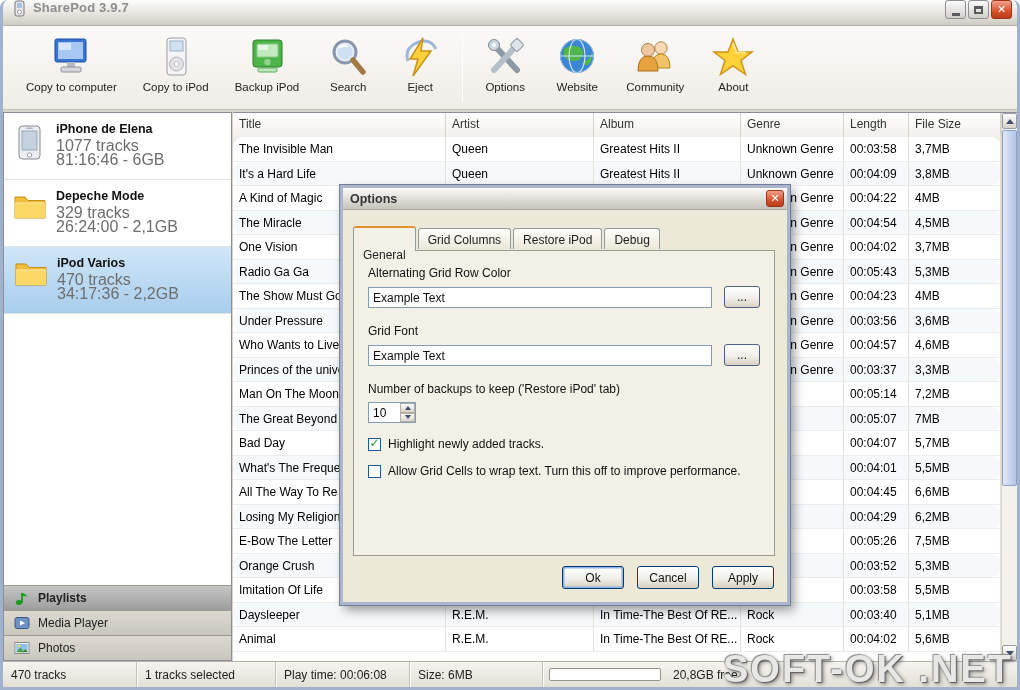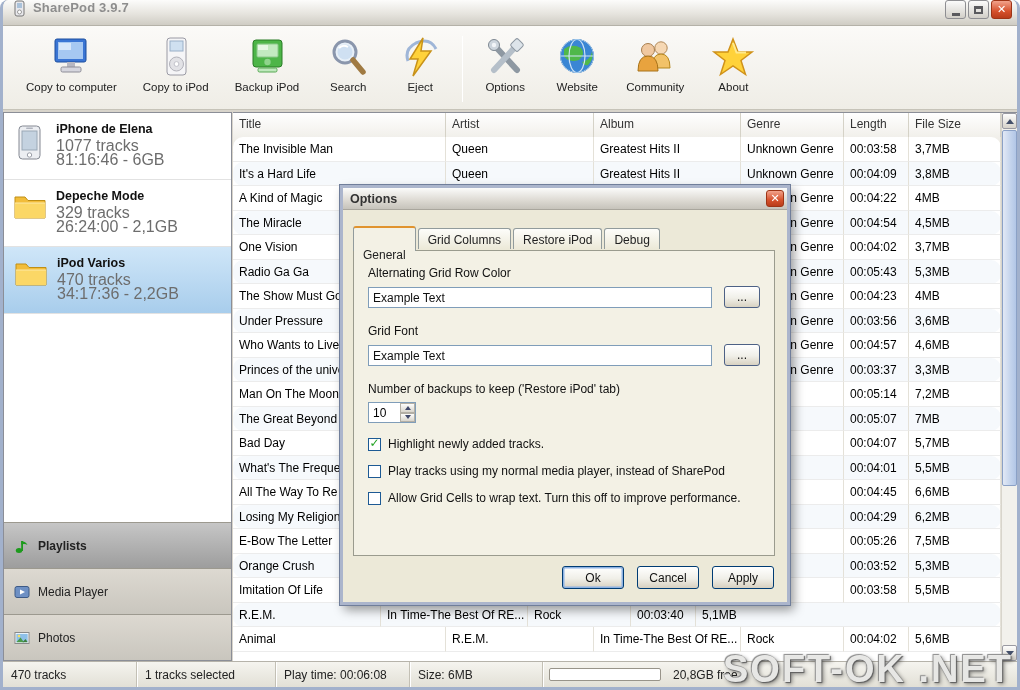--- a/index.html
+++ b/index.html
@@ -24,21 +24,21 @@
   .tsep { width:1px; height:66px; background:#c8c5ba; border-right:1px solid #ffffff; margin:0 6px; }
 
   
   .sidebar { position:absolute; left:0; top:112px; width:229px; bottom:26px; background:#ffffff; border:1px solid #8b8e97; }
   .device { display:flex; gap:8px; padding:9px 6px 8px 8px; height:67px; border-bottom:1px solid #e2e2e2; }
   .device.selected { background:linear-gradient(180deg,#cfe6f8,#a8cdec);padding-left:9px; }
   .dicon { width:36px; display:flex; align-items:flex-start; justify-content:center; padding-top:2px; }
   .dname { font-size:12.5px; font-weight:bold; color:#111; margin-bottom:3px; }
   .dsub { font-size:16px; color:#6d6d6d; line-height:14px; }
   .side-sections { position:absolute; left:0; right:0; bottom:0; }
-  .section { height:46px; display:flex; align-items:center; gap:8px; padding:0 10px; border-top:1px solid #9c998f; background:linear-gradient(180deg,#ddd9d1,#c9c6be); font-size:12px; color:#222; }
+  .section { height:25px; display:flex; align-items:center; gap:8px; padding:0 10px; border-top:1px solid #9c998f; background:linear-gradient(180deg,#ddd9d1,#c9c6be); font-size:12px; color:#222; }
   .section.selected { background:linear-gradient(180deg,#c6c6c6,#9d9d9d); font-weight:bold; }
   .sicon { width:16px; height:16px; display:inline-flex; }
 
   
   .table-area { position:absolute; left:230px; top:112px; right:0; bottom:26px; background:#fff; border-top:1px solid #8b8e97; }
   .thead { display:flex; height:40px; margin-right:16px; background:linear-gradient(180deg,#ffffff,#e9e6de); border-bottom:1px solid #bfbcb1; }
   .hcell { font-size:12px; color:#333; padding:4px 0 0 6px; border-right:1px solid #d5d2c7; white-space:nowrap; overflow:hidden; }
   .tbody { position:absolute; top:24px; left:0; right:16px; bottom:0; overflow:hidden; }
   .trow { display:flex; height:24.5px; background:#ffffff;border-radius:10px; }
   .trow.alt { background:#f6f9fc; }
@@ -458,20 +458,21 @@
   </div>
         <div class="trow">
     <span class="c c-title">Imitation Of Life</span>
     <span class="c c-artist"></span>
     <span class="c c-album"></span>
     <span class="c c-genre"></span>
     <span class="c c-length">00:03:58</span>
     <span class="c c-size">5,5MB</span>
   </div>
         <div class="trow alt">
+    <span class="c c-title">Daysleeper</span>
     <span class="c c-artist">R.E.M.</span>
     <span class="c c-album">In Time-The Best Of RE...</span>
     <span class="c c-genre">Rock</span>
     <span class="c c-length">00:03:40</span>
     <span class="c c-size">5,1MB</span>
   </div>
         <div class="trow">
     <span class="c c-title">Animal</span>
     <span class="c c-artist">R.E.M.</span>
     <span class="c c-album">In Time-The Best Of RE...</span>
@@ -536,24 +537,20 @@
                 <span class="sb-dn-tri"></span>
               </span>
           </span>
         </div>
         <div class="cbrow">
           <span class="checkbox checked"></span>
           <span class="cblabel">Highlight newly added tracks.</span>
         </div>
         <div class="cbrow">
           <span class="checkbox"></span>
-          <span class="cblabel">Play tracks using my normal media player, instead of SharePod</span>
-        </div>
-        <div class="cbrow">
-          <span class="checkbox"></span>
           <span class="cblabel">Allow Grid Cells to wrap text.  Turn this off to improve performance.</span>
         </div>
       </div>
       <div class="dlg-buttons">
         <button class="xpbtn focused">Ok</button>
         <button class="xpbtn">Cancel</button>
         <button class="xpbtn">Apply</button>
       </div>
     </div>
   </div>

